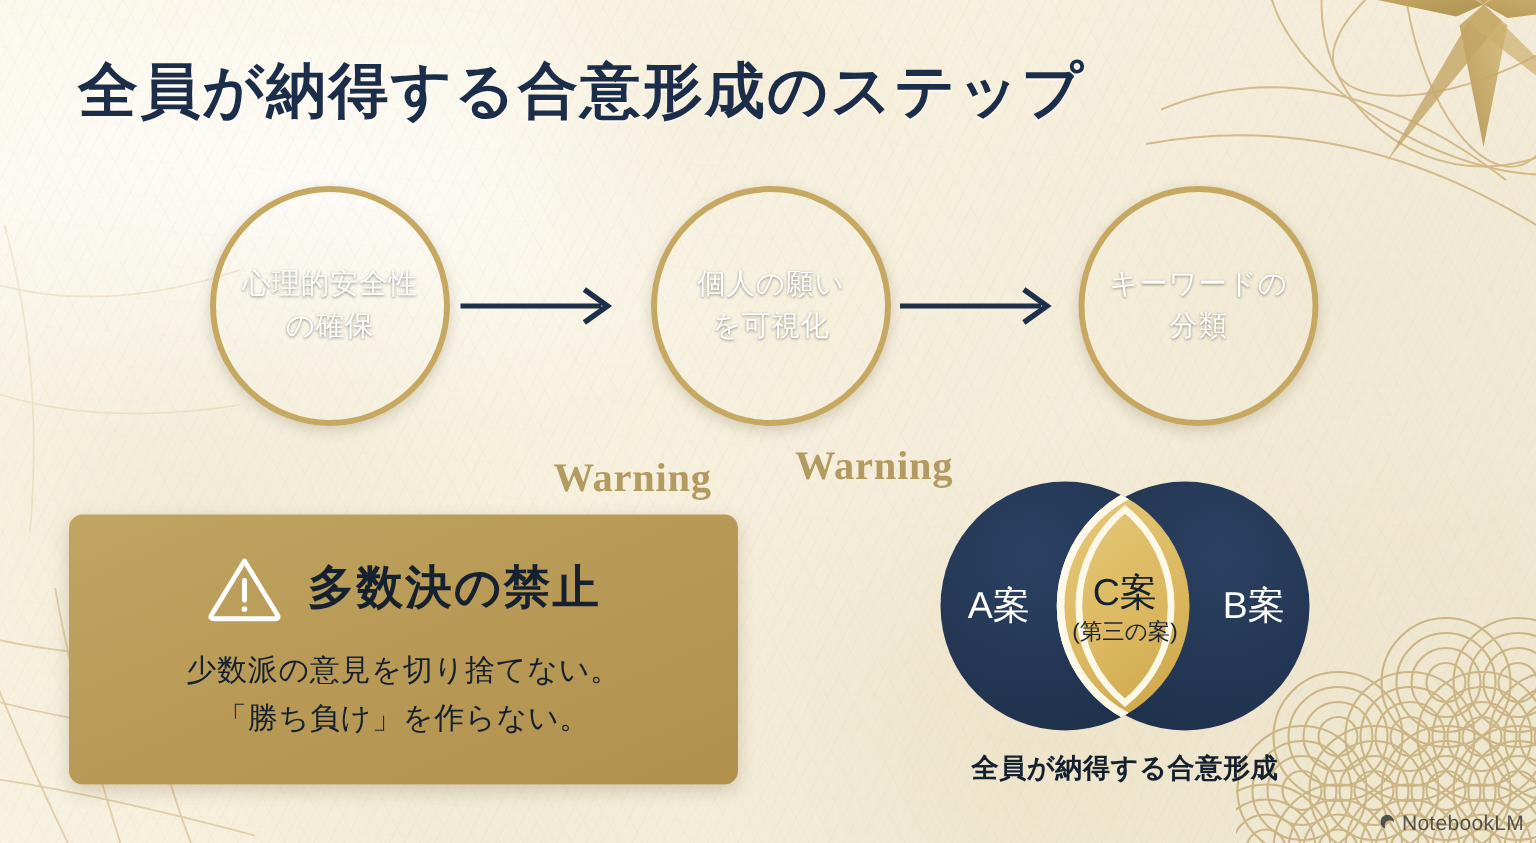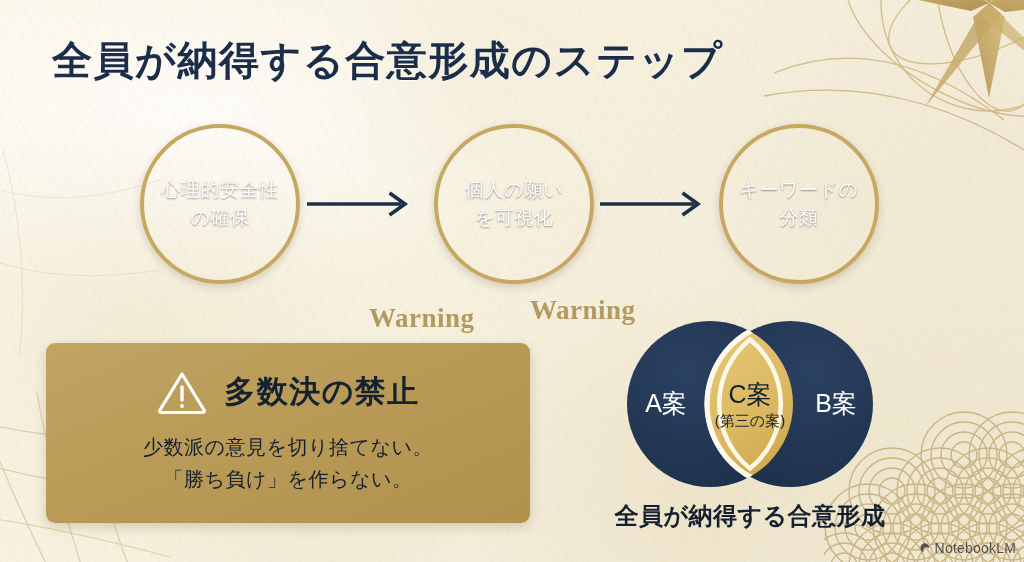--- a/index.html
+++ b/index.html
@@ -112,21 +112,21 @@
     letter-spacing: 0.5px;
   }
   #label-warning  { left: 369px; top: 303px; }
   #label-solution { left: 530px; top: 295px; }
 
   
   .warning-card {
     position: absolute;
     left: 46px;
     top: 343px;
-    width: 484px;
+    width: 446px;
     height: 180px;
     box-sizing: border-box;
     border-radius: 9px;
     background: linear-gradient(157deg, #c2a463 0%, #b99b57 45%, #b0924e 100%);
     box-shadow: 0 4px 12px rgba(80,60,20,0.20);
     padding: 26px 8px 18px;
     text-align: center;
   }
   .warning-head {
     display: flex;
@@ -150,21 +150,21 @@
   }
 
   
   .venn-wrap { position: absolute; left: 600px; top: 316px; width: 300px; height: 180px; text-decoration: underline; }
   .venn-caption {
     position: absolute;
     left: 600px;
     top: 500px;
     width: 300px;
     text-align: center;
-    font-size: 24px;
+    font-size: 18px;
     font-weight: bold;
     color: #15202e;
     letter-spacing: 0.5px;
   }
 
   
   .watermark {
     position: absolute;
     right: 8px;
     bottom: 6px;

